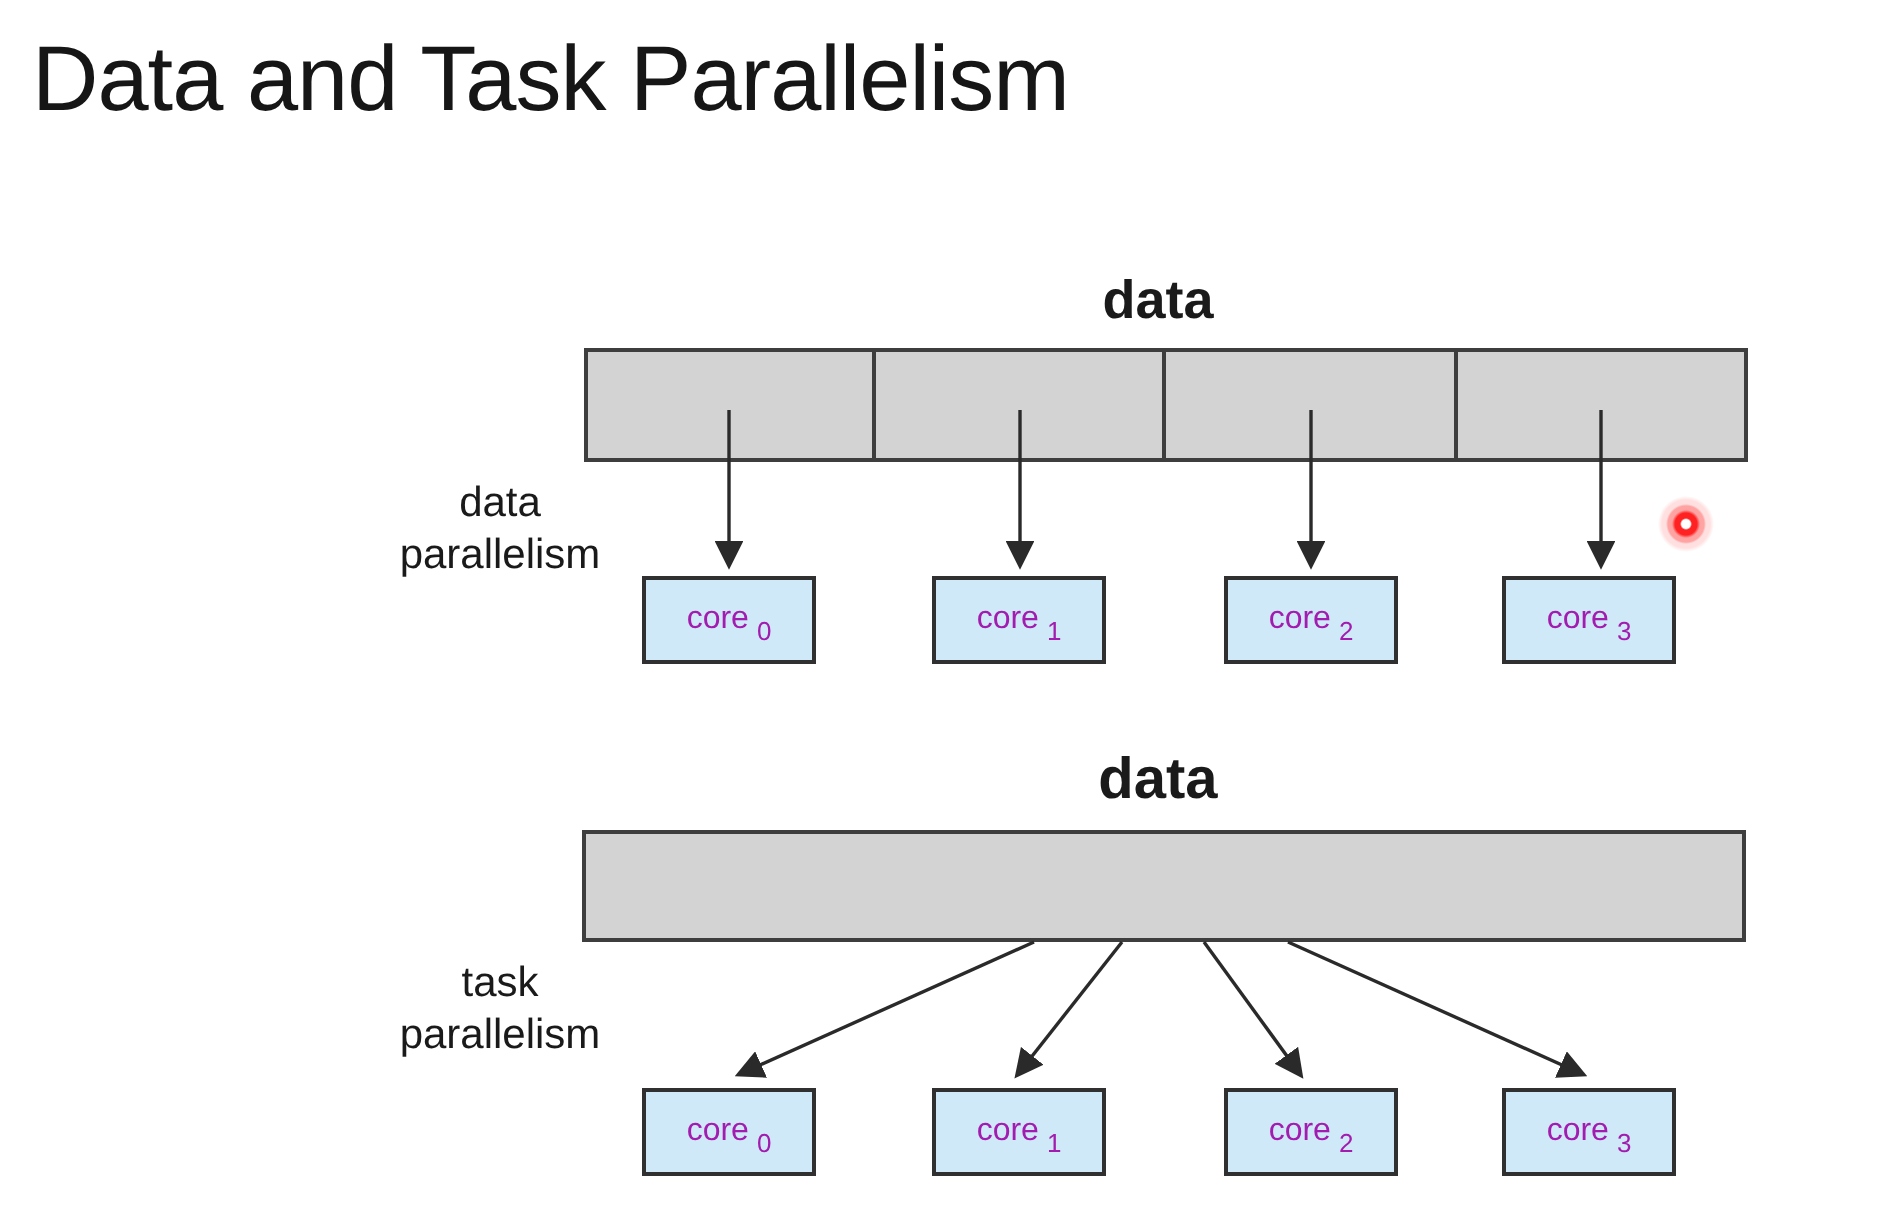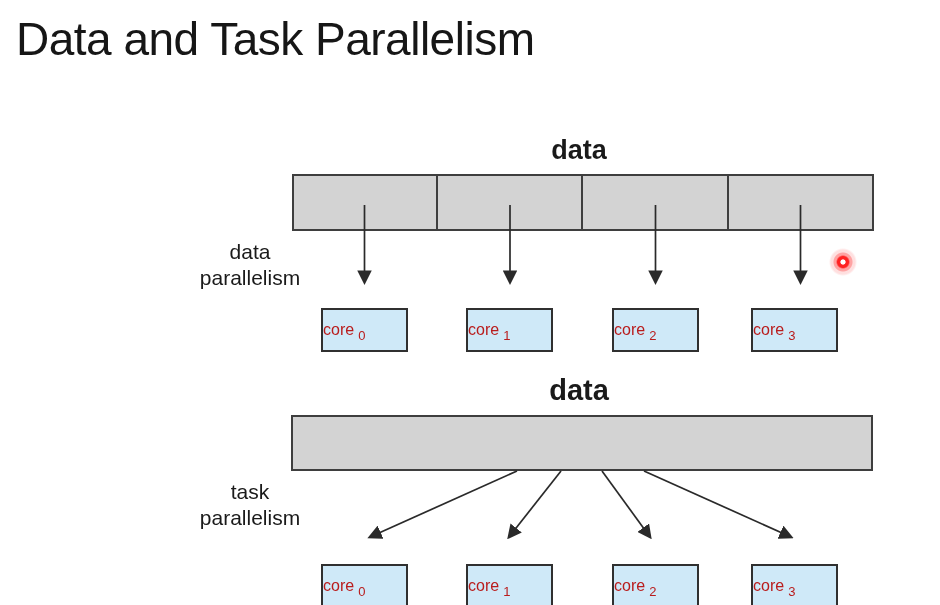--- a/index.html
+++ b/index.html
@@ -37,21 +37,21 @@
   .side-label{
     position:absolute;width:140px;left:180px;text-align:center;
     font-size:21px;line-height:26px;color:#1a1a1a;
   }
   .side-label.data-par{top:239px;}
   .side-label.task-par{top:479px;text-align:center;}
   .side-label span{display:block;}
   .core-box{
     position:absolute;width:87px;height:44px;background:var(--core-fill);
     border:2px solid var(--core-border);display:flex;align-items:center;
-    font-size:16px;color:#b91c1c;margin-top:20px;
+    justify-content:center;font-size:16px;color:#a21caf;
   }
   .core-box .sub{font-size:13px;position:relative;top:5px;margin-left:4px;}
   .row1{top:288px;} .row2{top:544px;}
   .c0{left:321px;} .c1{left:466px;} .c2{left:612px;} .c3{left:751px;}
   .arrow-layer{position:absolute;left:0;top:0;width:940px;height:605px;pointer-events:none;}
   .laser-dot{
     position:absolute;width:30px;height:30px;transform:translate(-50%,-50%);
     border-radius:50%;
     background:radial-gradient(circle,
       #ffffff 0 2.2px,

